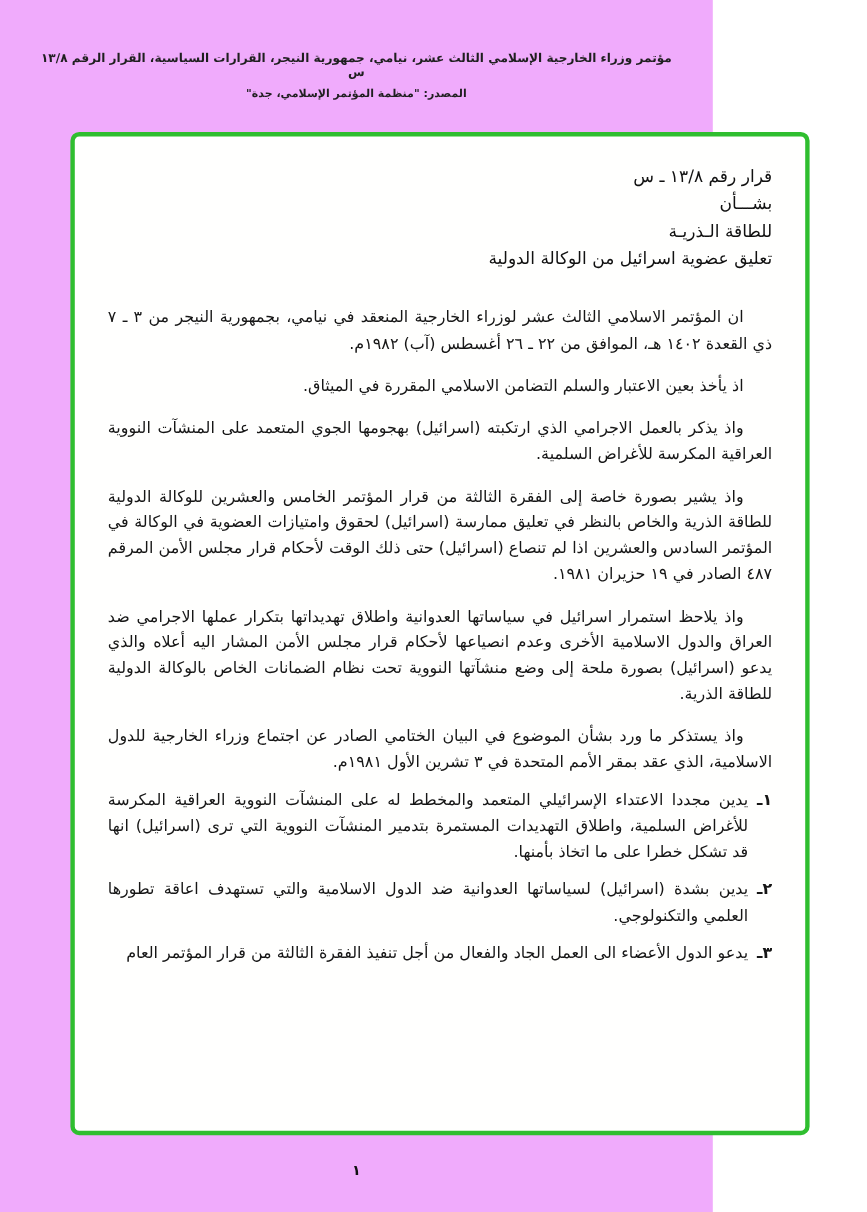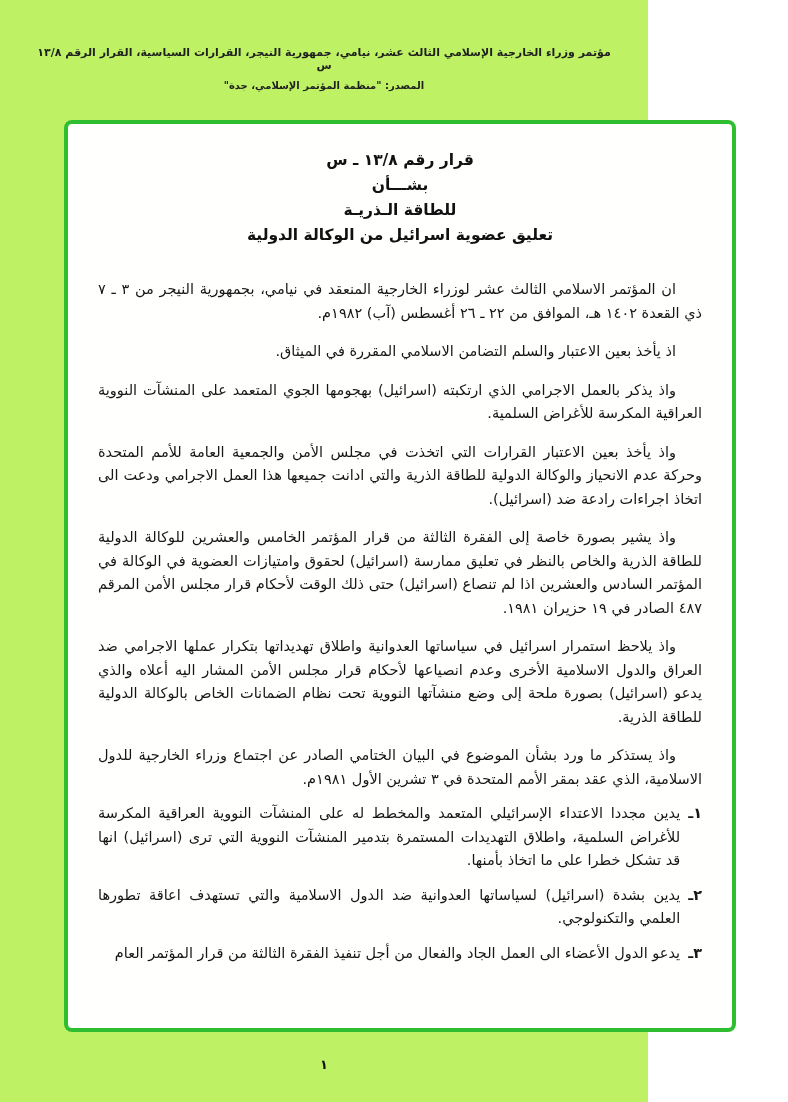--- a/index.html
+++ b/index.html
@@ -5,21 +5,21 @@
   * { margin:0; padding:0; box-sizing:border-box; }
   html, body { background:#ffffff; }
   body {
     width:788px; height:1102px;
     font-family:"DejaVu Sans", sans-serif;
     overflow:hidden;
   }
   .page {
     position:relative;
     width:648px; height:1102px;
-    background:#bef264;
+    background:#f0abfc;
   }
   .citation {
     position:absolute;
     top:46px; left:28px; right:28px;
     text-align:center;
     direction:rtl;
     color:#1f1f1f;
   }
   .citation-line1 { font-size:11px; font-weight:700; }
   .citation-line2 { font-size:10px; font-weight:700; margin-top:8px; }
@@ -35,22 +35,21 @@
     overflow:hidden;
   }
   .doc-body {
     direction:rtl;
     text-align:justify;
     font-size:14.5px;
     line-height:23.5px;
     color:#161616;
   }
   .title {
-    text-align:center;
-    font-weight:700;
+    font-weight:400;
     font-size:15.5px;
     line-height:25px;
     margin-bottom:30px;
     color:#111;
   }
   .para {
     text-indent:26px;
     margin:15px 0 11px 0;
   }
   .item {
@@ -90,21 +89,20 @@
       <div class="title">
         <div>قرار رقم ١٣/٨ ـ س</div>
         <div>بشـــأن</div>
         <div>للطاقة الـذريـة</div>
         <div>تعليق عضوية اسرائيل من الوكالة الدولية</div>
       </div>
 
       <p class="para">ان المؤتمر الاسلامي الثالث عشر لوزراء الخارجية المنعقد في نيامي، بجمهورية النيجر من ٣ ـ ٧ ذي القعدة ١٤٠٢ هـ، الموافق من ٢٢ ـ ٢٦ أغسطس (آب) ١٩٨٢م.</p>
       <p class="para">اذ يأخذ بعين الاعتبار والسلم التضامن الاسلامي المقررة في الميثاق.</p>
       <p class="para">واذ يذكر بالعمل الاجرامي الذي ارتكبته (اسرائيل) بهجومها الجوي المتعمد على المنشآت النووية العراقية المكرسة للأغراض السلمية.</p>
-      <p class="para">واذ يأخذ بعين الاعتبار القرارات التي اتخذت في مجلس الأمن والجمعية العامة للأمم المتحدة وحركة عدم الانحياز والوكالة الدولية للطاقة الذرية والتي ادانت جميعها هذا العمل الاجرامي ودعت الى اتخاذ اجراءات رادعة ضد (اسرائيل).</p>
       <p class="para">واذ يشير بصورة خاصة إلى الفقرة الثالثة من قرار المؤتمر الخامس والعشرين للوكالة الدولية للطاقة الذرية والخاص بالنظر في تعليق ممارسة (اسرائيل) لحقوق وامتيازات العضوية في الوكالة في المؤتمر السادس والعشرين اذا لم تنصاع (اسرائيل) حتى ذلك الوقت لأحكام قرار مجلس الأمن المرقم ٤٨٧ الصادر في ١٩ حزيران ١٩٨١.</p>
       <p class="para">واذ يلاحظ استمرار اسرائيل في سياساتها العدوانية واطلاق تهديداتها بتكرار عملها الاجرامي ضد العراق والدول الاسلامية الأخرى وعدم انصياعها لأحكام قرار مجلس الأمن المشار اليه أعلاه والذي يدعو (اسرائيل) بصورة ملحة إلى وضع منشآتها النووية تحت نظام الضمانات الخاص بالوكالة الدولية للطاقة الذرية.</p>
       <p class="para">واذ يستذكر ما ورد بشأن الموضوع في البيان الختامي الصادر عن اجتماع وزراء الخارجية للدول الاسلامية، الذي عقد بمقر الأمم المتحدة في ٣ تشرين الأول ١٩٨١م.</p>
 
       <div class="item">
         <span class="marker">١ـ</span>
         <span class="itext">يدين مجددا الاعتداء الإسرائيلي المتعمد والمخطط له على المنشآت النووية العراقية المكرسة للأغراض السلمية، واطلاق التهديدات المستمرة بتدمير المنشآت النووية التي ترى (اسرائيل) انها قد تشكل خطرا على ما اتخاذ بأمنها.</span>
       </div>
       <div class="item">
         <span class="marker">٢ـ</span>

